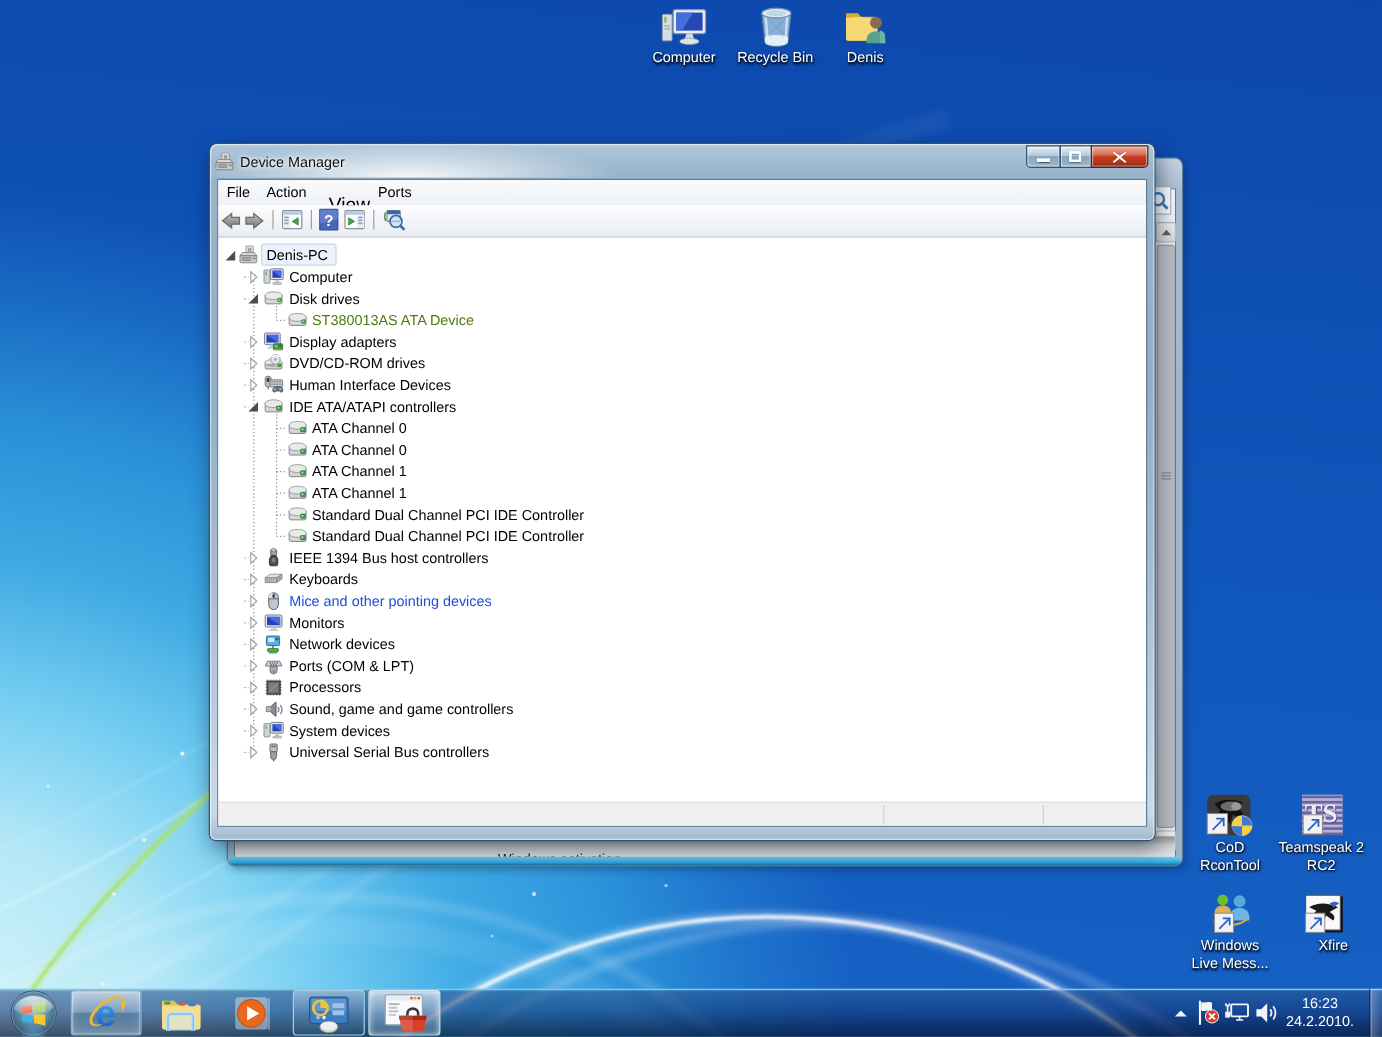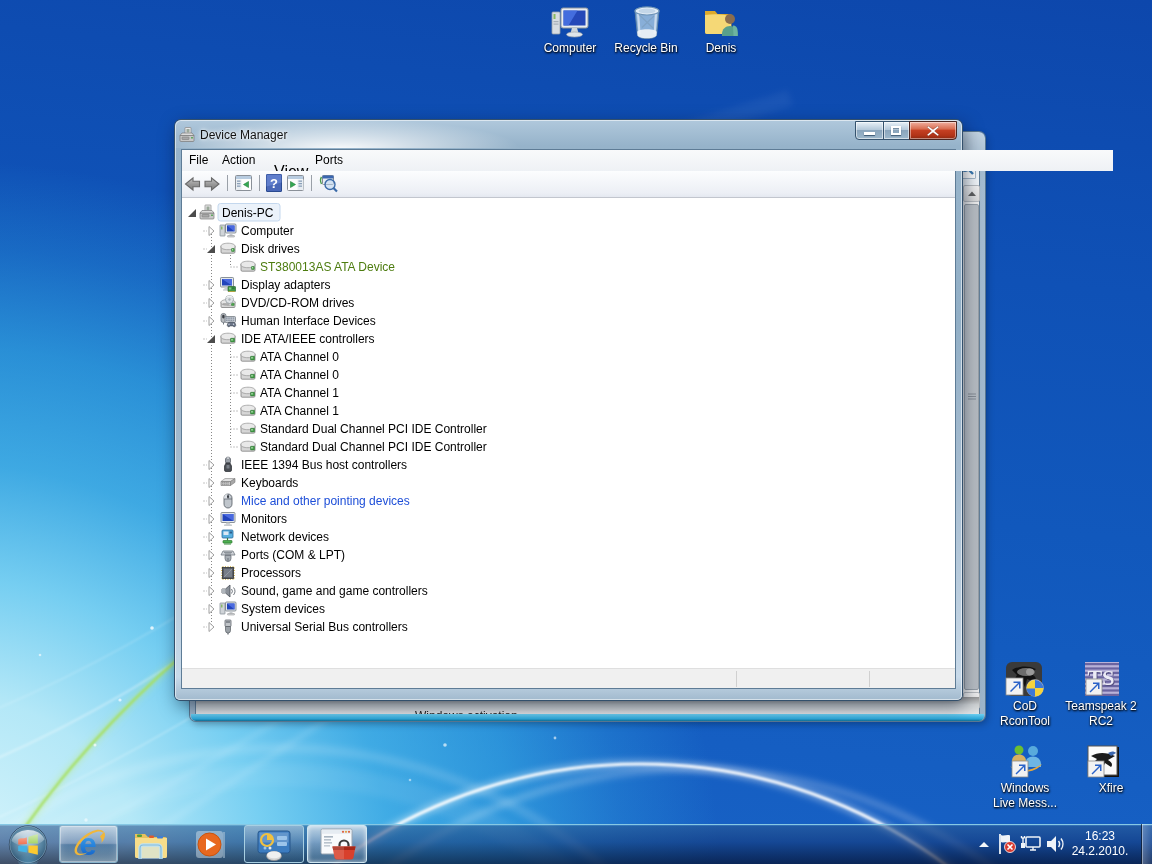--- a/index.html
+++ b/index.html
@@ -201,21 +201,21 @@
     <rect x="6" y="0.5" width="6" height="7" rx="0.5" fill="#e8e8e8" stroke="#888" stroke-width="0.7"></rect>
     <rect x="7.5" y="2" width="3" height="3.5" fill="#9aa89a"></rect>
     <path d="M1 8.5 h14 v5 a1 1 0 0 1 -1 1 H2 a1 1 0 0 1 -1 -1 Z" fill="#c8c8c8" stroke="#787878" stroke-width="0.7"></path>
     <path d="M1 8.5 l2-2.5 h10 l2 2.5 Z" fill="#dcdcdc" stroke="#787878" stroke-width="0.7"></path>
     <rect x="3" y="10" width="7" height="2.5" rx="0.5" fill="#a8a8a8" stroke="#707070" stroke-width="0.5"></rect>
     <rect x="12" y="10" width="2" height="1.5" fill="#60a860"></rect>
   </svg>
   <div style="position:absolute;left:25px;top:8px;font-size:12px;color:#111;text-shadow:0 0 3px #fff,0 0 6px #fff">Device Manager</div>
 
   <div style="position:absolute;left:7px;top:30px;width:773px;height:538px;background:#fff;box-shadow:0 0 0 1px #5e7c96">
-    <div style="position:absolute;left:0;top:0;width:931px;height:21px;background:linear-gradient(to bottom,#f9fafb,#eef1f5)">
+    <div style="position:absolute;left:0;top:0;width:773px;height:21px;background:linear-gradient(to bottom,#f9fafb,#eef1f5)">
       <div style="position:absolute;left:7px;top:3px;font-size:12px;color:#000">File</div>
       <div style="position:absolute;left:40px;top:3px;font-size:12px;color:#000">Action</div>
       <div style="position:absolute;left:92px;top:13px;font-size:16px;color:#000">View</div>
       <div style="position:absolute;left:133px;top:3px;font-size:12px;color:#000">Ports</div>
     </div>
     <div style="position:absolute;left:0;top:21px;width:773px;height:27px;background:linear-gradient(to bottom,#fcfdfe,#eceff5 85%,#e4e8f0);border-bottom:1px solid #c2c6ce"></div>
     <svg style="position:absolute;left:0px;top:22px" width="170" height="25" viewBox="0 0 170 25">
       <defs>
           <linearGradient id="arr" x1="0" y1="0" x2="0" y2="1">
             <stop offset="0%" stop-color="#c6c6c6"></stop>
@@ -507,21 +507,21 @@
       <path d="M8 14 v1.5" stroke="#60666c" stroke-width="1.2"></path>
     </g>
   </svg>
 <div style="position:absolute;left:222px;top:206px;font-size:12px;color:#000;white-space:nowrap">Denis-PC</div>
 <div style="position:absolute;left:241px;top:224px;font-size:12px;color:#000;white-space:nowrap">Computer</div>
 <div style="position:absolute;left:241px;top:242px;font-size:12px;color:#000;white-space:nowrap">Disk drives</div>
 <div style="position:absolute;left:260px;top:260px;font-size:12px;color:#4d7c0f;white-space:nowrap">ST380013AS ATA Device</div>
 <div style="position:absolute;left:241px;top:278px;font-size:12px;color:#000;white-space:nowrap">Display adapters</div>
 <div style="position:absolute;left:241px;top:296px;font-size:12px;color:#000;white-space:nowrap">DVD/CD-ROM drives</div>
 <div style="position:absolute;left:241px;top:314px;font-size:12px;color:#000;white-space:nowrap">Human Interface Devices</div>
-<div style="position:absolute;left:241px;top:332px;font-size:12px;color:#000;white-space:nowrap">IDE ATA/IEEE controllers</div>
+<div style="position:absolute;left:241px;top:332px;font-size:12px;color:#000;white-space:nowrap">IDE ATA/ATAPI controllers</div>
 <div style="position:absolute;left:260px;top:350px;font-size:12px;color:#000;white-space:nowrap">ATA Channel 0</div>
 <div style="position:absolute;left:260px;top:368px;font-size:12px;color:#000;white-space:nowrap">ATA Channel 0</div>
 <div style="position:absolute;left:260px;top:386px;font-size:12px;color:#000;white-space:nowrap">ATA Channel 1</div>
 <div style="position:absolute;left:260px;top:404px;font-size:12px;color:#000;white-space:nowrap">ATA Channel 1</div>
 <div style="position:absolute;left:260px;top:422px;font-size:12px;color:#000;white-space:nowrap">Standard Dual Channel PCI IDE Controller</div>
 <div style="position:absolute;left:260px;top:440px;font-size:12px;color:#000;white-space:nowrap">Standard Dual Channel PCI IDE Controller</div>
 <div style="position:absolute;left:241px;top:458px;font-size:12px;color:#000;white-space:nowrap">IEEE 1394 Bus host controllers</div>
 <div style="position:absolute;left:241px;top:476px;font-size:12px;color:#000;white-space:nowrap">Keyboards</div>
 <div style="position:absolute;left:241px;top:494px;font-size:12px;color:#1d4ed8;white-space:nowrap">Mice and other pointing devices</div>
 <div style="position:absolute;left:241px;top:512px;font-size:12px;color:#000;white-space:nowrap">Monitors</div>

